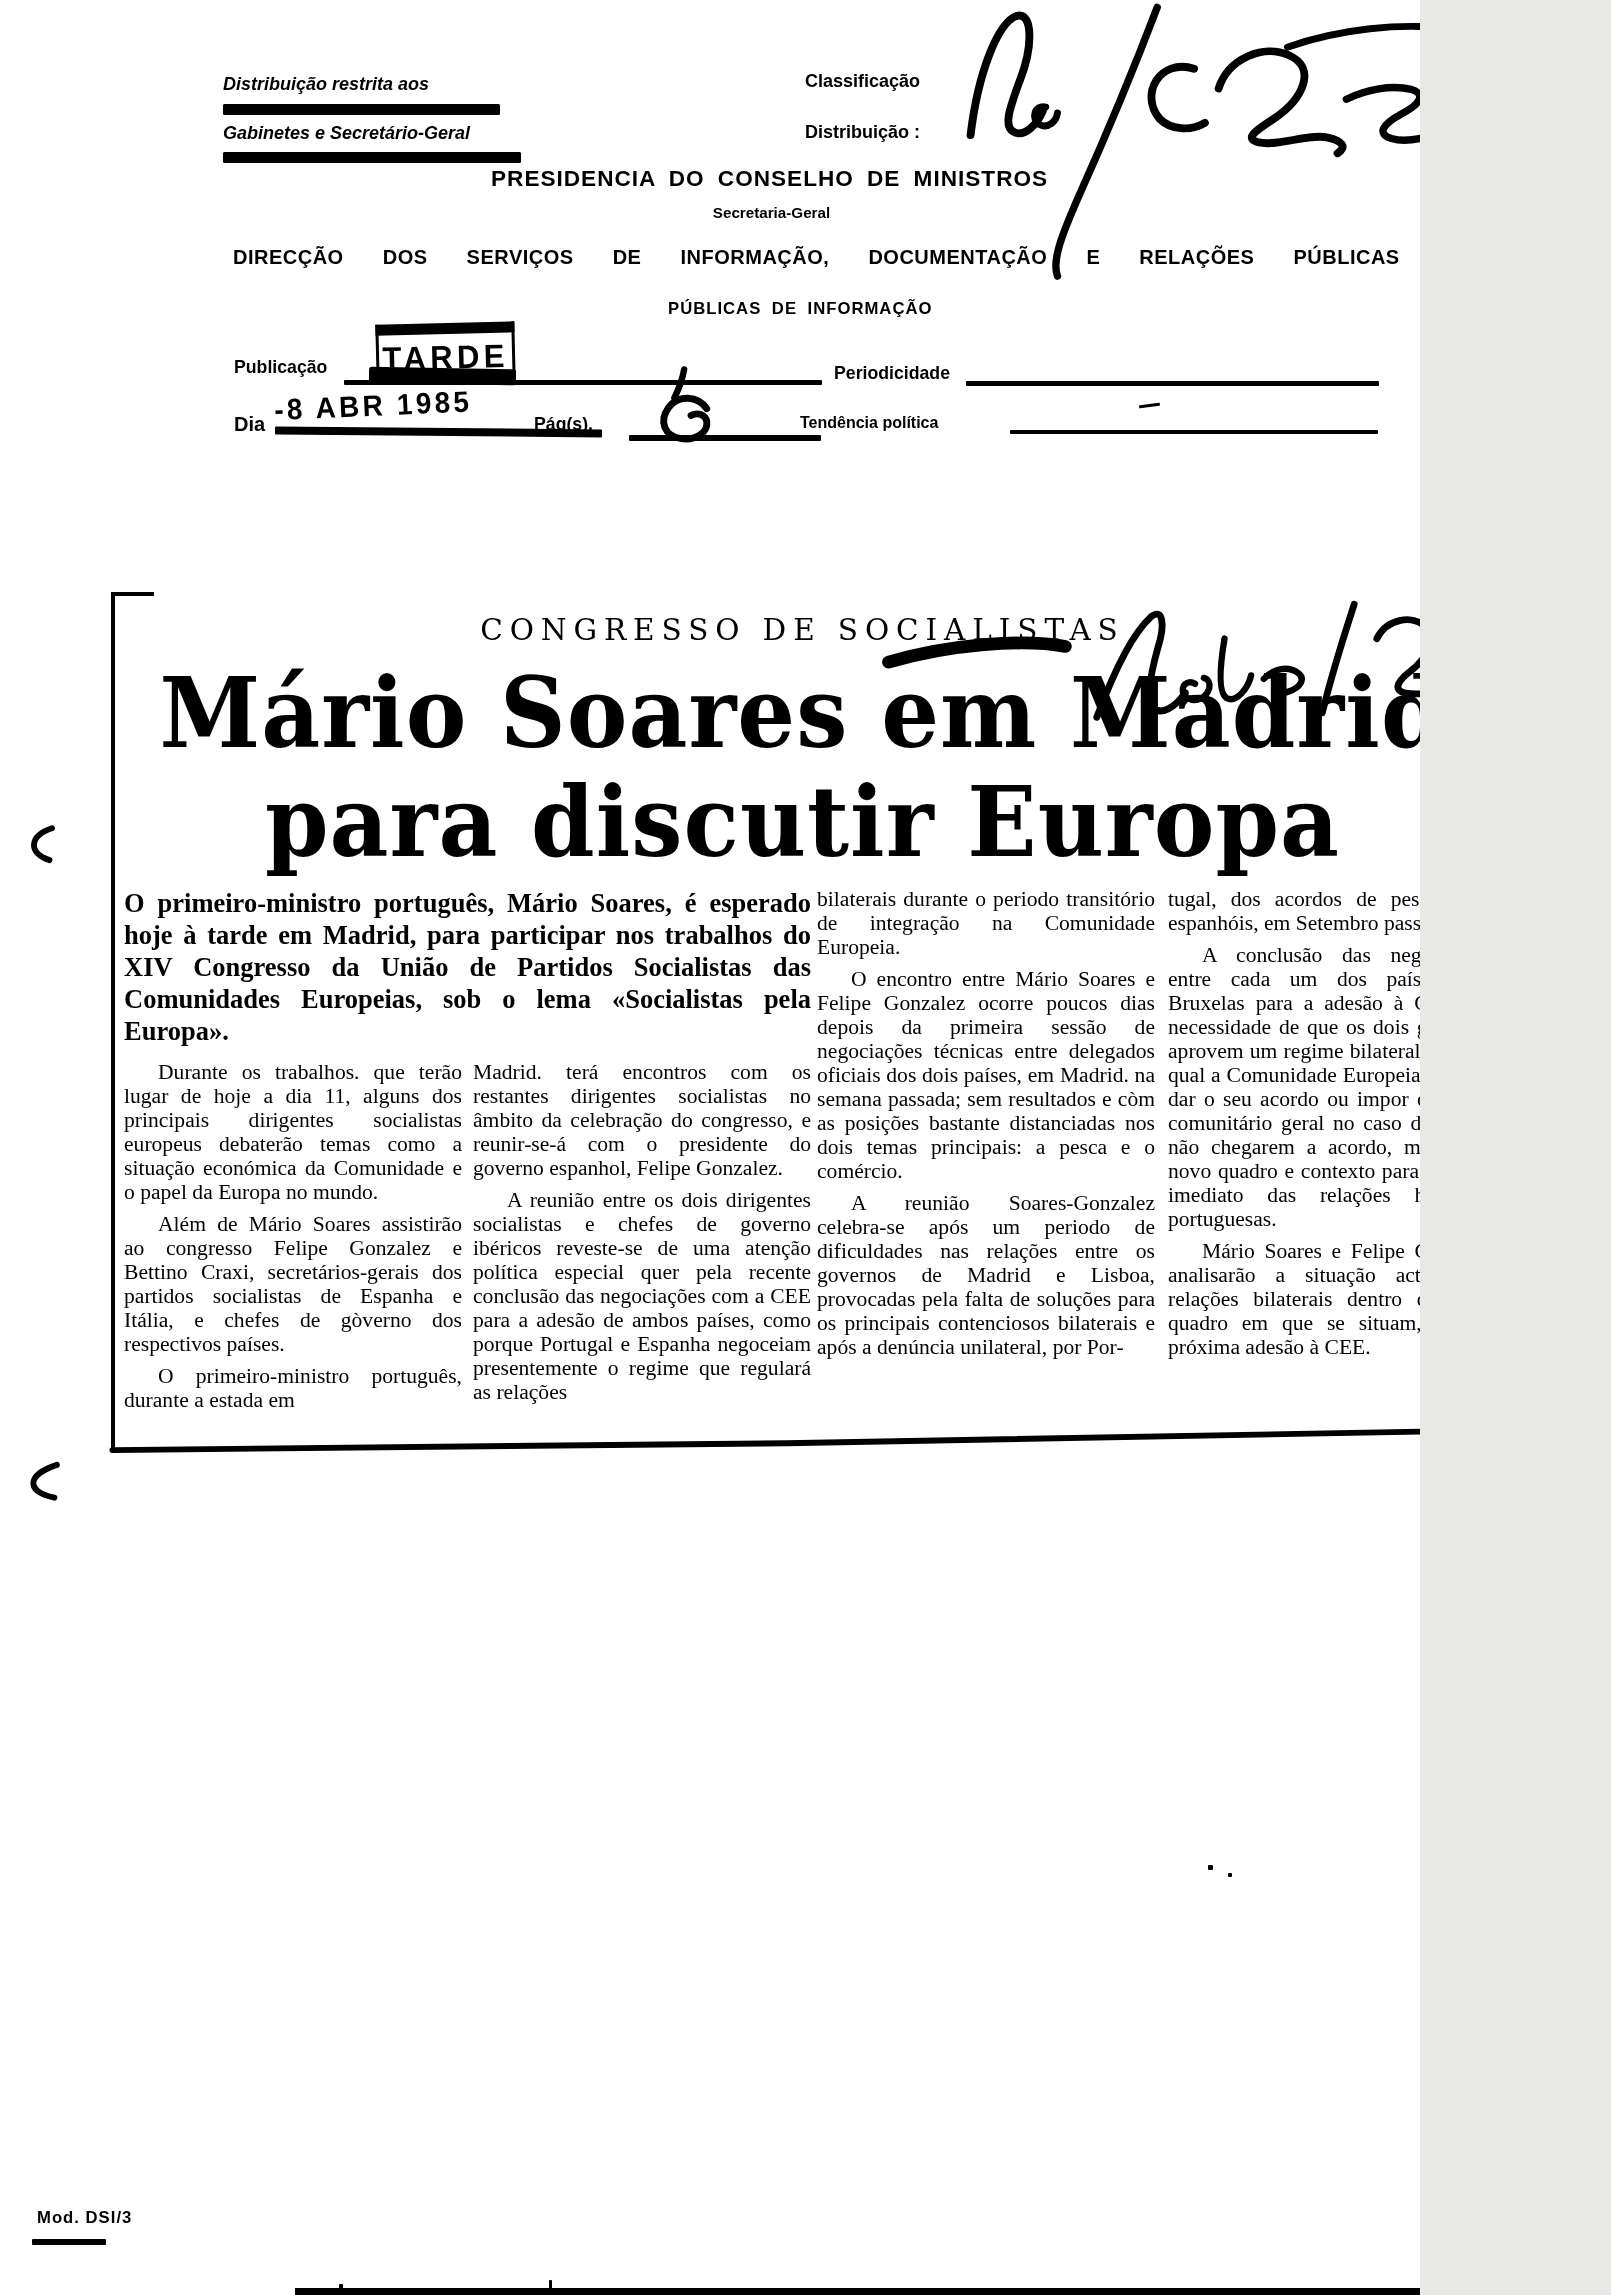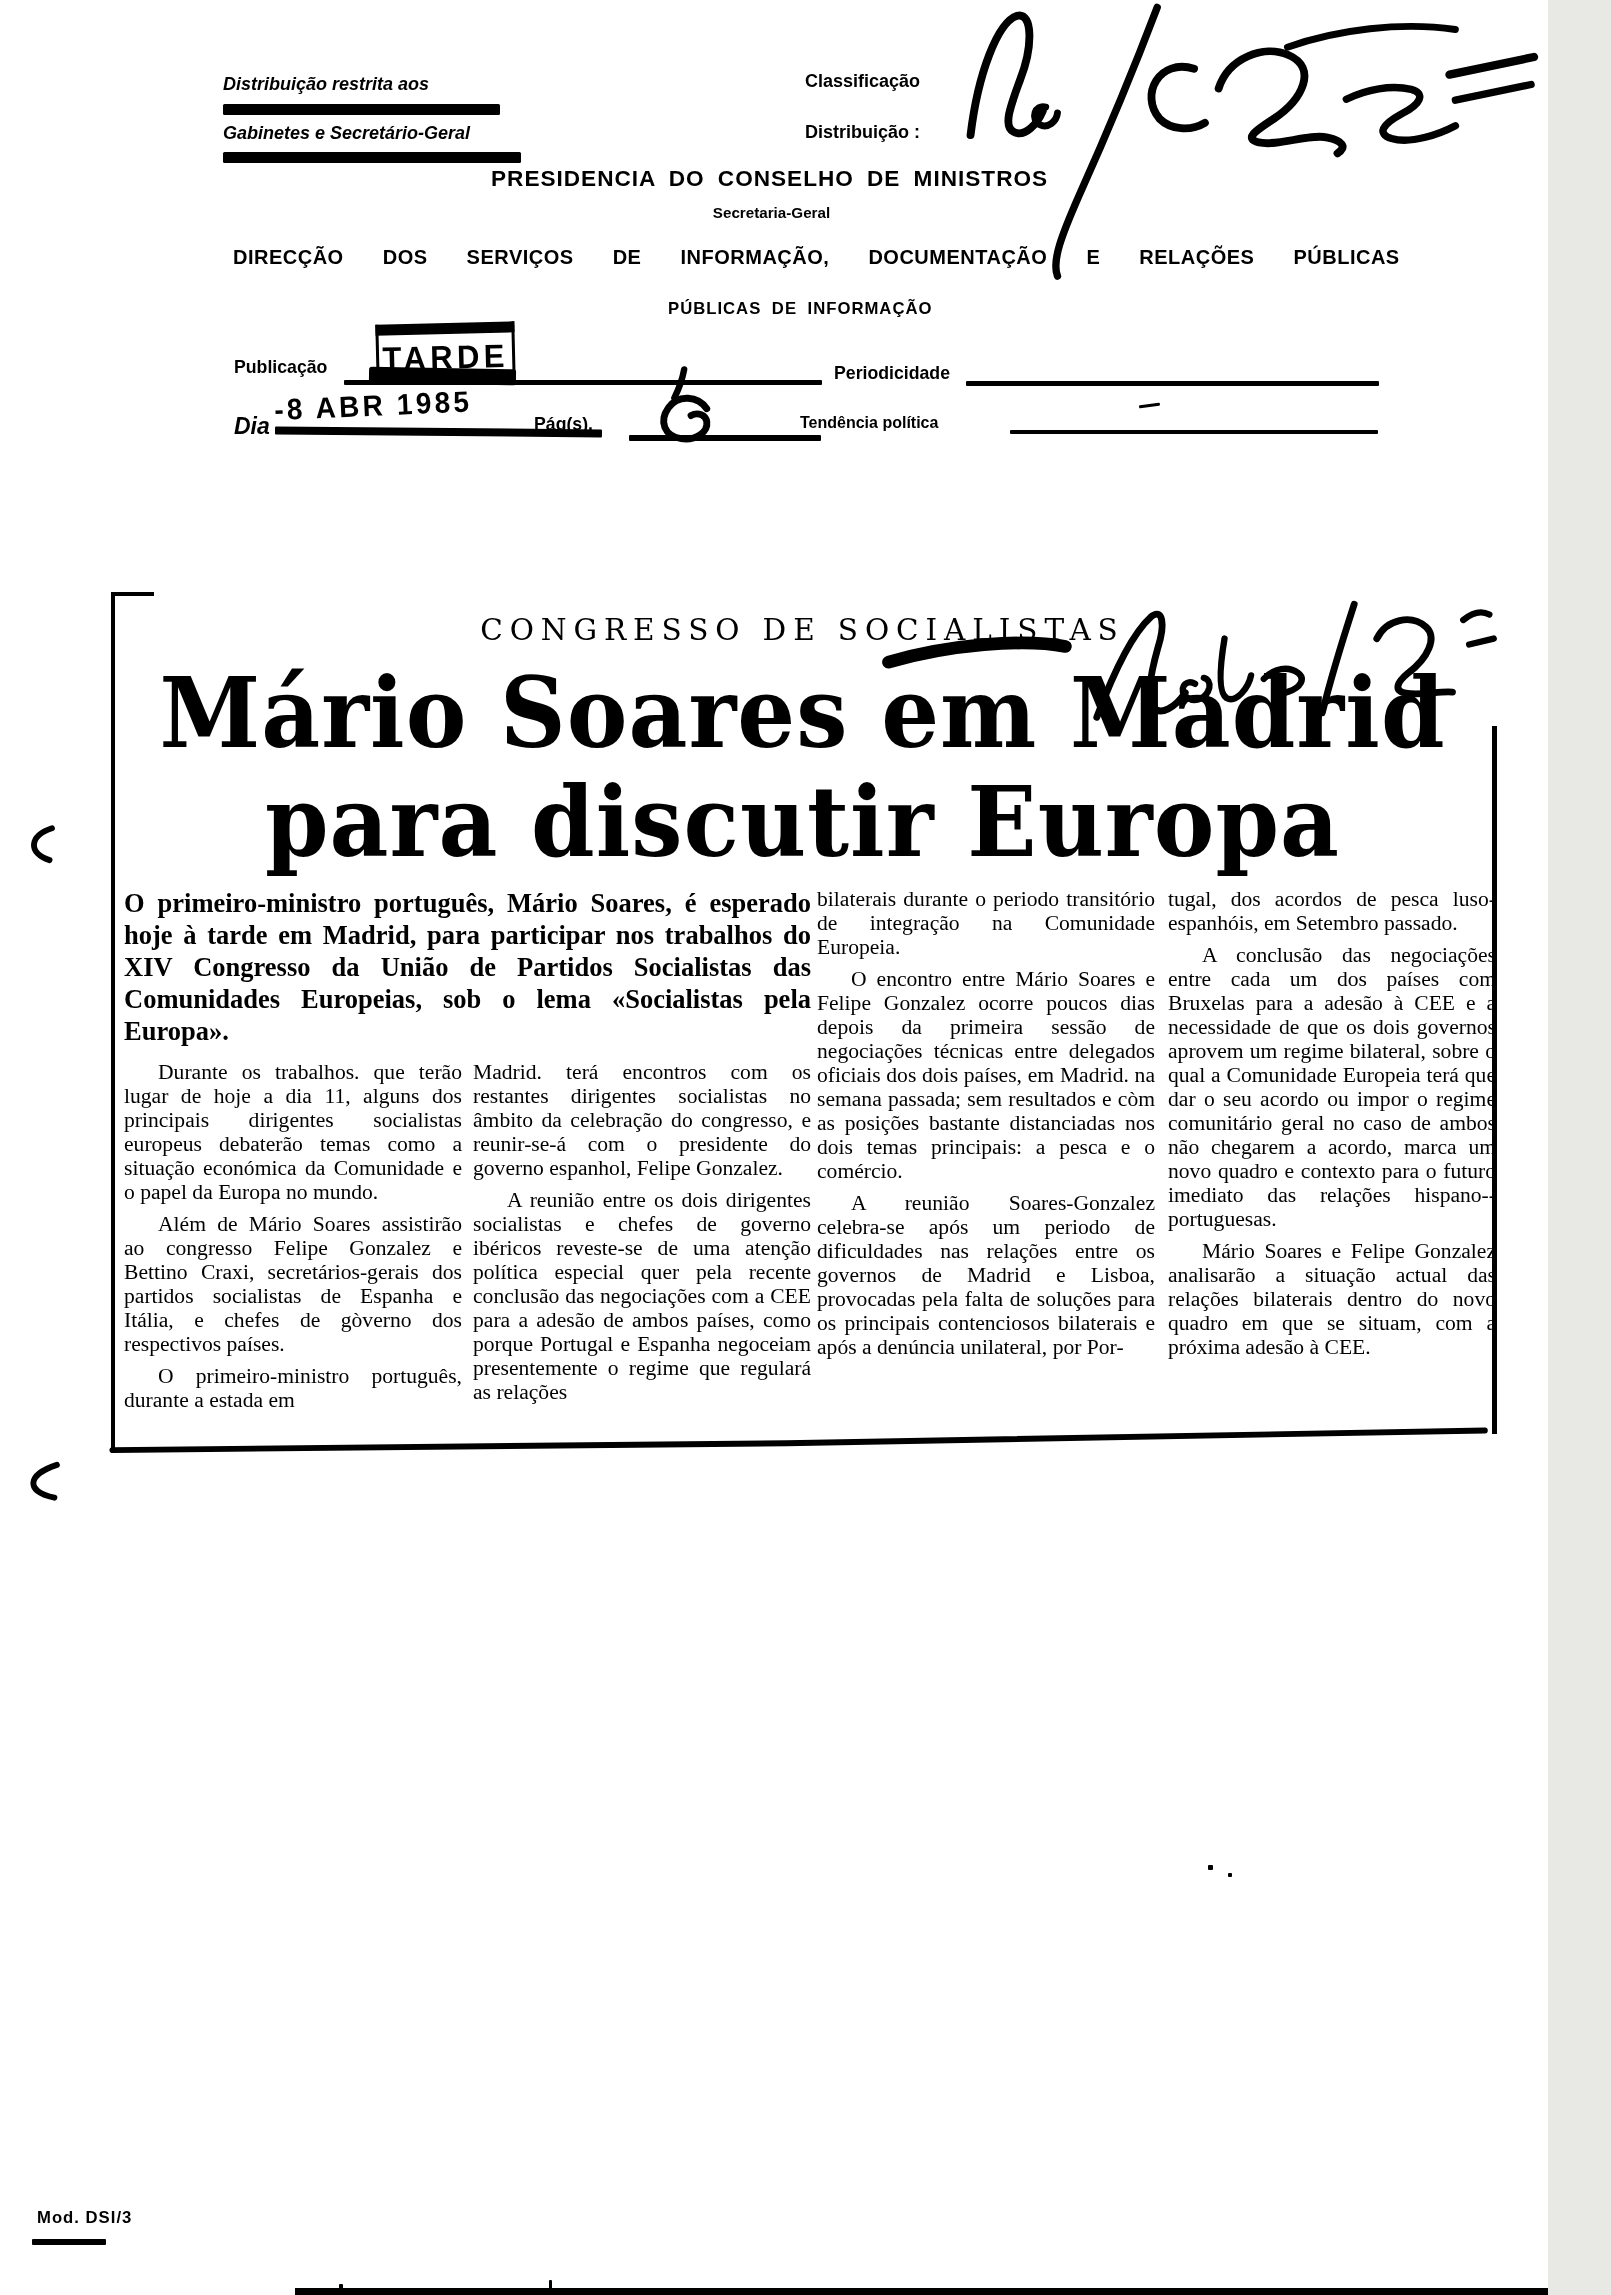--- a/index.html
+++ b/index.html
@@ -1,18 +1,18 @@
 <!DOCTYPE html>
 <html style="font-size:7.9px"><head>
 <meta charset="utf-8">
 <style>
   html,body{margin:0;padding:0;background:#e8e8e4;}
   .page{
     position:relative;
-    width:1548px;height:2295px;
+    width:1420px;height:2295px;
     background:#ffffff;
     overflow:hidden;
     font-family:"Liberation Sans", sans-serif;
     color:#000;
   }
   .abs{position:absolute;}
   
   .lbl{font-weight:bold;color:#000;white-space:nowrap;}
   .italbl{font-style:italic;}
   .bar{background:#000;border-radius:1.5px;}
@@ -88,21 +88,21 @@
   </div>
   <div class="abs smear" style="left:369px;top:368px;width:147px;height:15.7px;"></div>
 
   <div class="abs lbl" style="left:234px;top:357px;font-size:17.7px;">Publicação</div>
   <div class="abs fline" style="left:344px;top:380px;width:478px;height:5.4px;"></div>
 
   <div class="abs lbl" style="left:834px;top:363px;font-size:17.7px;">Periodicidade</div>
   <div class="abs fline" style="left:966px;top:381px;width:413px;height:4.9px;"></div>
   <div class="abs fline" style="left:1139px;top:404px;width:20.6px;height:2.9px;transform:rotate(-8deg);"></div>
 
-  <div class="abs lbl" style="left:234px;top:413px;font-size:23px;font-style:italic;">Dia</div>
+  <div class="abs lbl" style="left:234px;top:413px;font-size:20px;">Dia</div>
   <div class="abs datestamp" style="left:275px;top:393px;">-8 ABR 1985</div>
   <div class="abs fline" style="left:275px;top:428px;width:327px;height:7.9px;transform:rotate(.5deg);"></div>
 
   <div class="abs lbl" style="left:534px;top:414px;font-size:17.7px;">Pág(s).</div>
   <div class="abs fline" style="left:629px;top:435px;width:192px;height:5.9px;"></div>
 
   <div class="abs lbl" style="left:800px;top:414px;font-size:16px;">Tendência política</div>
   <div class="abs fline" style="left:1010px;top:430px;width:368px;height:4.4px;"></div>
 
   <div class="abs vline" style="left:111px;top:594px;width:4.4px;height:859px;"></div>

